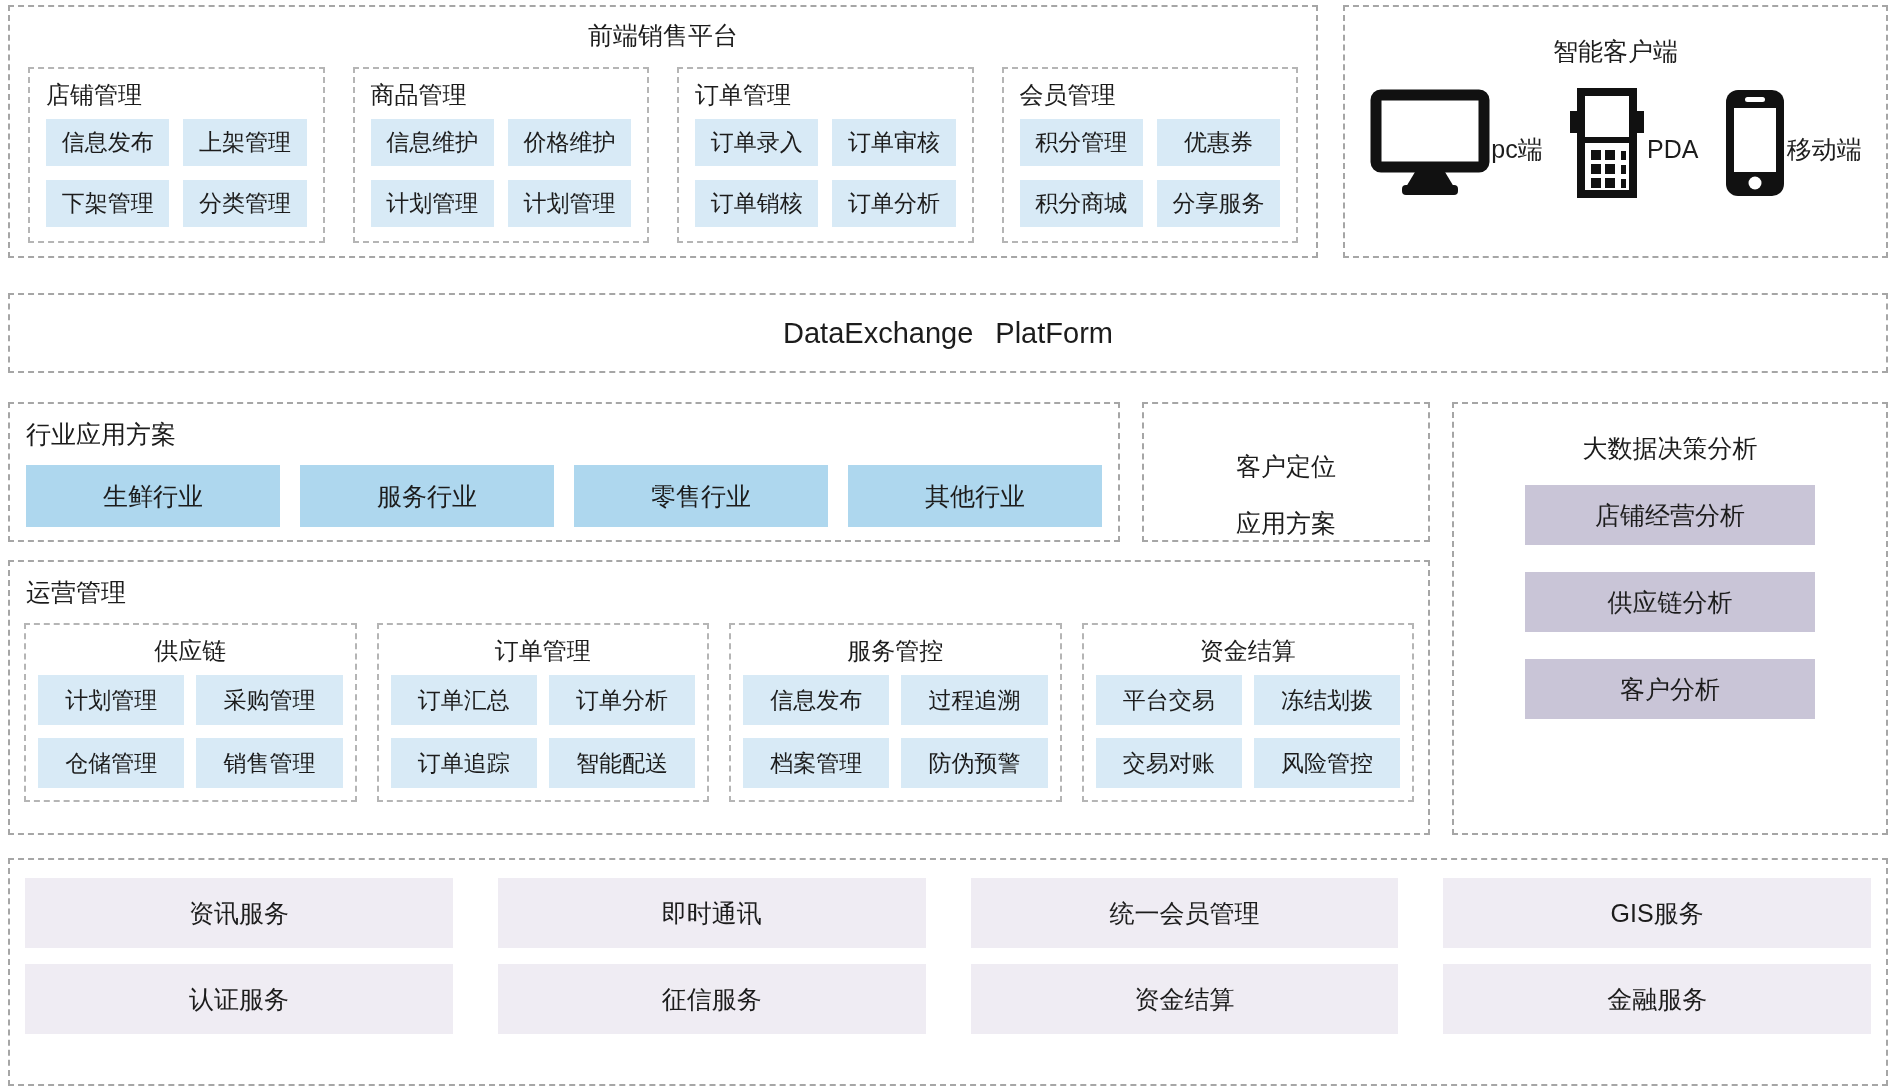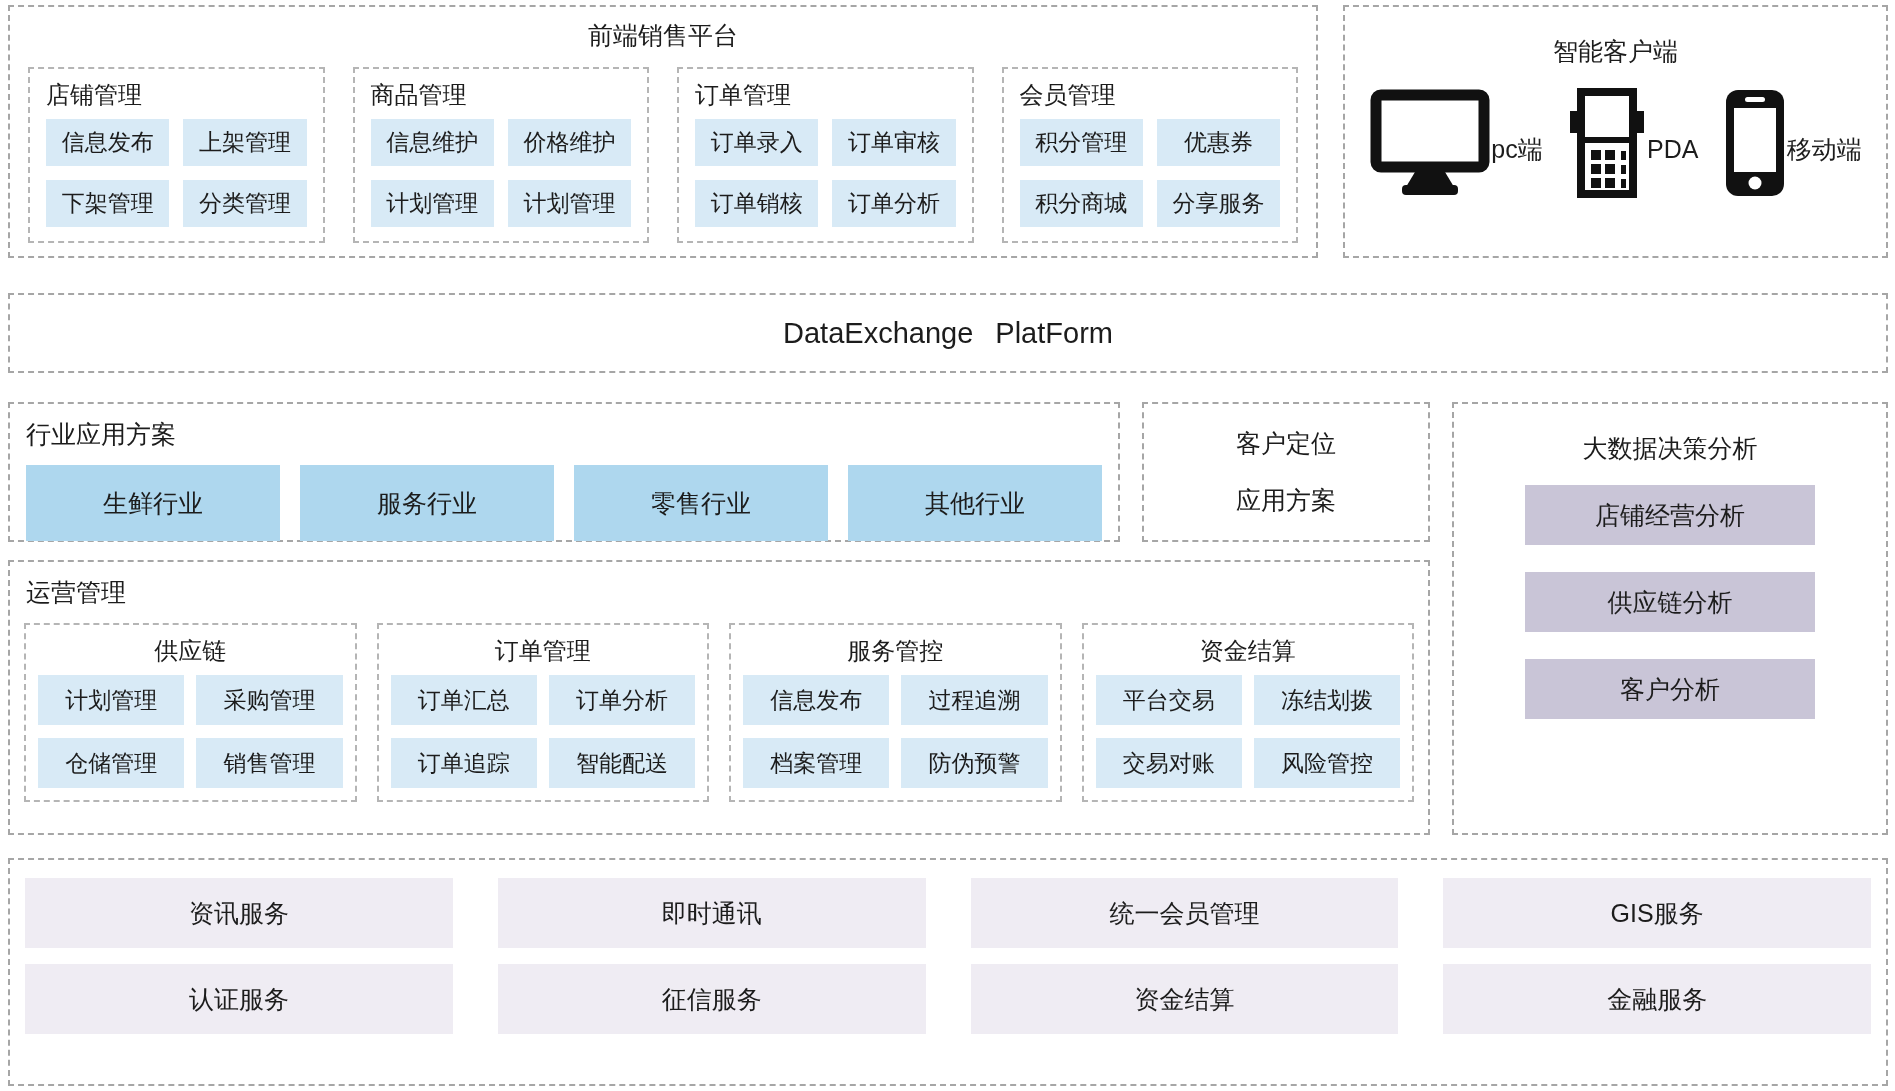--- a/index.html
+++ b/index.html
@@ -28,25 +28,25 @@
   .device-label { font-size:25px; margin-top:12px; }
 
   
   #dataexchange { left:8px; top:293px; width:1880px; height:80px;
     display:flex; align-items:center; justify-content:center; font-size:29px; word-spacing:14px; }
 
   
   #industry { left:8px; top:402px; width:1112px; height:140px; }
   .plain-title { font-size:25px; padding:14px 0 0 16px; }
   .ind-tiles { display:flex; gap:20px; margin:14px 16px 0; }
-  .ind-tile { flex:1; height:76px; background:#aed7ee; display:flex; align-items:center;
+  .ind-tile { flex:1; height:62px; background:#aed7ee; display:flex; align-items:center;
               justify-content:center; font-size:25px; }
 
   #positioning { left:1142px; top:402px; width:288px; height:140px;
-    display:flex; flex-direction:column; align-items:center; justify-content:center; gap:24px; font-size:25px; }
+    display:flex; flex-direction:column; align-items:center; justify-content:flex-end; gap:24px; font-size:25px; }
 
   #bigdata { left:1452px; top:402px; width:436px; height:433px; }
   .bd-title { text-align:center; font-size:25px; margin-top:28px; }
   .bd-tiles { display:flex; flex-direction:column; gap:27px; margin:20px auto 0; width:290px; }
   .bd-tile { height:60px; background:#c9c5d7; display:flex; align-items:center;
              justify-content:center; font-size:25px; }
 
   
   #operations { left:8px; top:560px; width:1422px; height:275px; }
   .ops-groups { display:flex; gap:20px; margin:14px 14px 0; }

